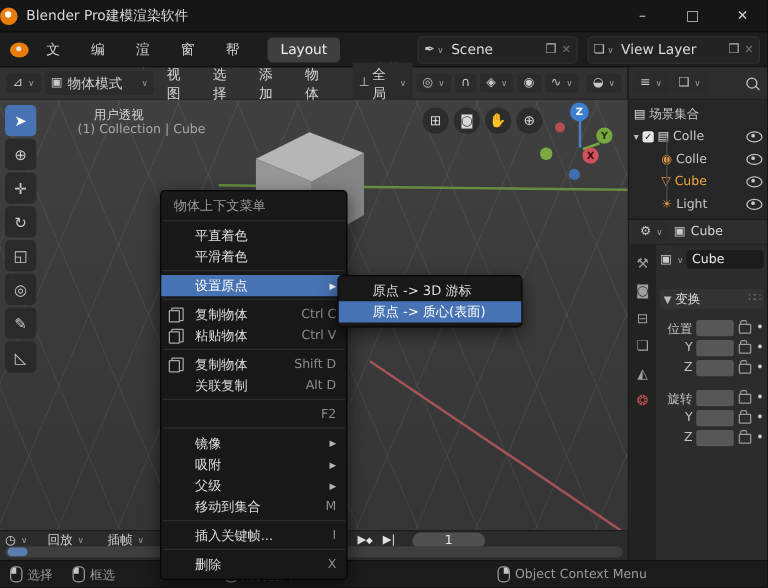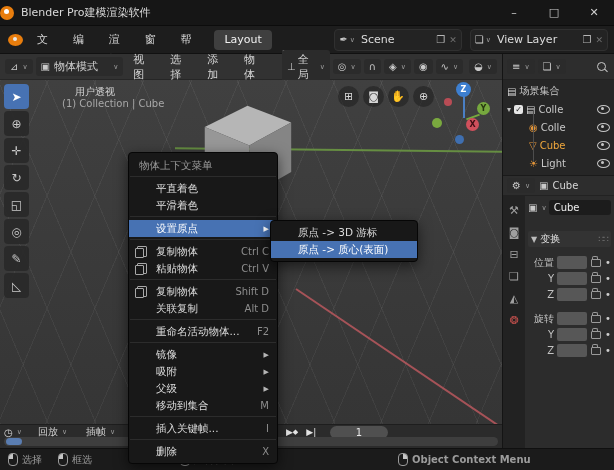--- a/index.html
+++ b/index.html
@@ -392,21 +392,21 @@
       <span>选择</span>
     </div>
     <div class="sgrp" style="left:58px;">
       <span class="mouse l"></span>
       <span>框选</span>
     </div>
     <div class="sgrp" style="left:180px;">
       <span class="mouse m"></span>
       <span>旋转视图</span>
     </div>
-    <div class="sgrp" style="left:398px;font-weight:bold;">
+    <div class="sgrp" style="left:398px;">
       <span class="mouse r"></span>
       <span>Object Context Menu</span>
     </div>
   </div>
 
   <div class="ctx" style="left:128px;top:152px;width:150px;">
     <div class="ctx-title">物体上下文菜单</div>
     <div class="csep"></div>
     <div class="ci">
         <span class="ic"></span>
@@ -446,21 +446,20 @@
         <span class="sc">Shift D</span>
       </div>
     <div class="ci">
         <span class="ic"></span>
         <span class="lb">关联复制</span>
         <span class="sc">Alt D</span>
       </div>
     <div class="csep"></div>
     <div class="ci">
         <span class="ic"></span>
-        <span class="lb">重命名活动物体...</span>
         <span class="sc">F2</span>
       </div>
     <div class="csep"></div>
     <div class="ci">
         <span class="ic"></span>
         <span class="lb">镜像</span>
         <span class="ar">▶</span>
       </div>
     <div class="ci">
         <span class="ic"></span>

